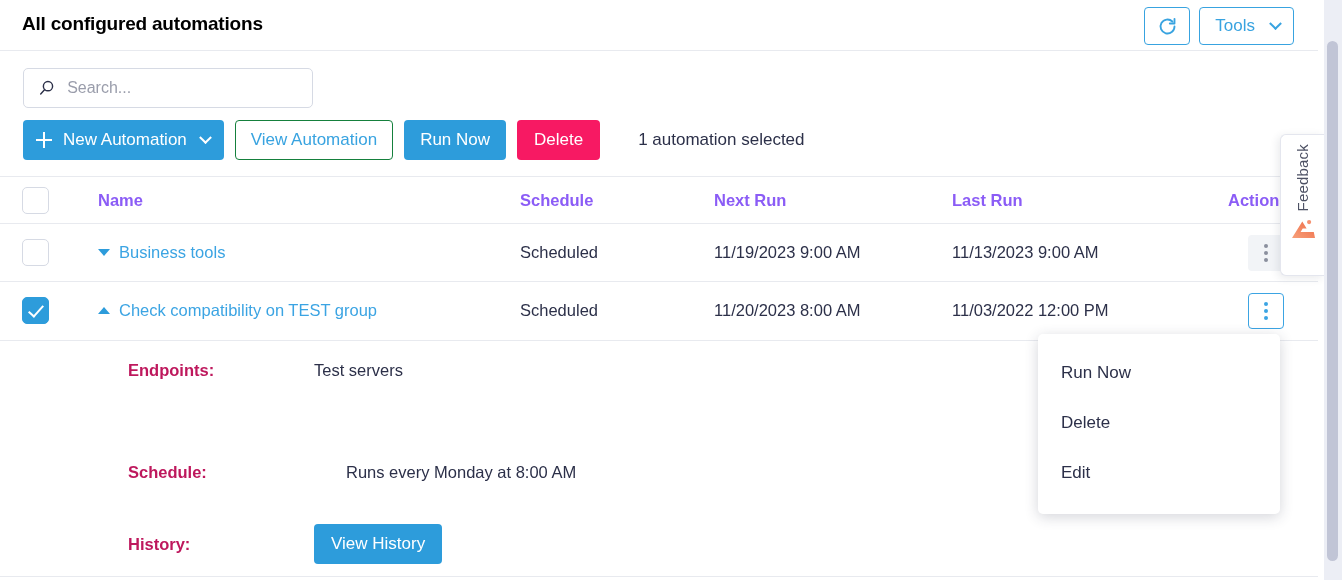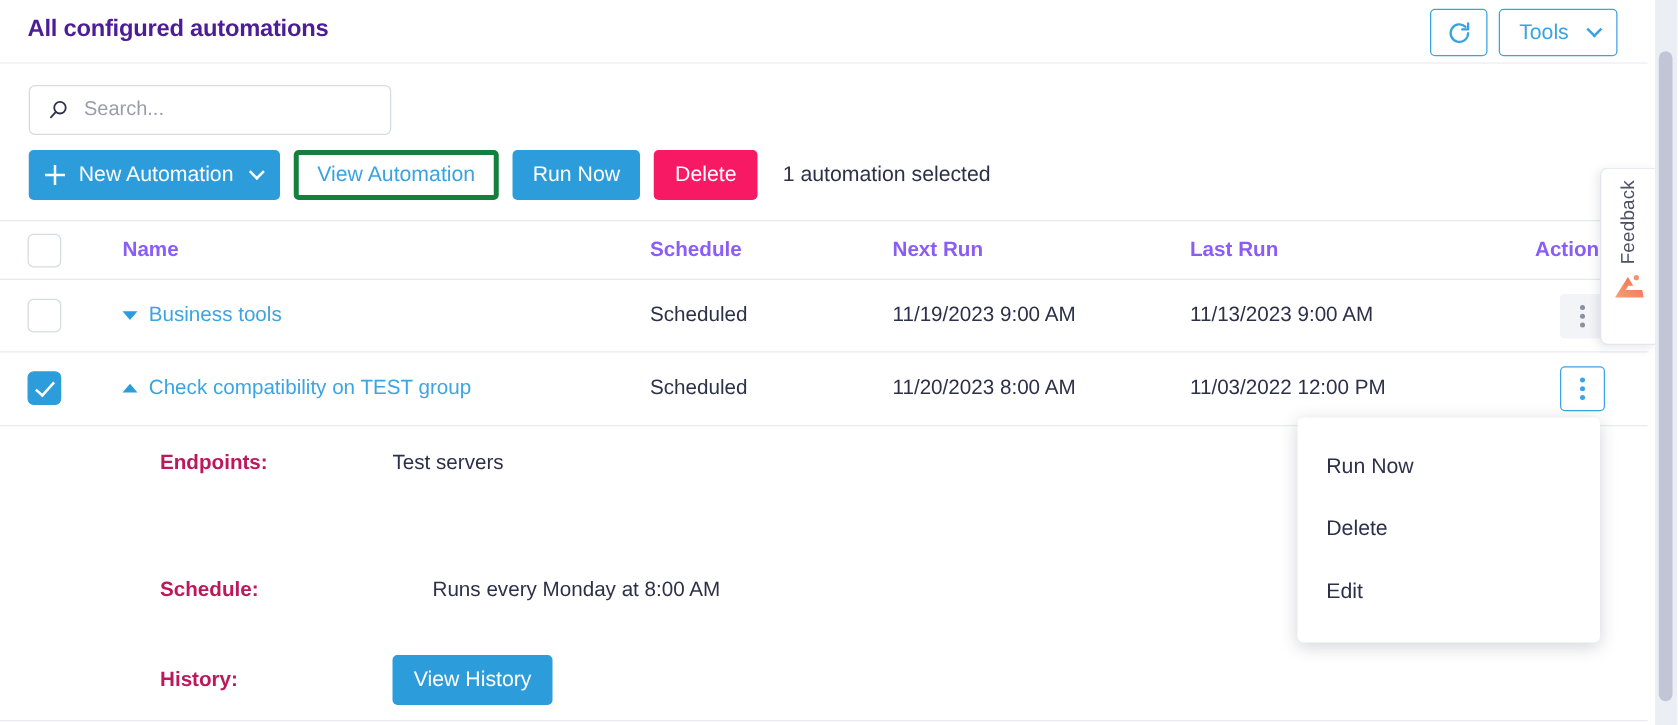--- a/index.html
+++ b/index.html
@@ -28,21 +28,21 @@
     height: 51px;
     border-bottom: 1px solid #e8eaef;
     background: #ffffff;
   }
   .page-title {
     position: absolute;
     left: 22px; top: 13px;
     font-size: 19px;
     font-weight: bold;
     letter-spacing: -0.2px;
-    color: #4c1d95;
+    color: #000000;
     white-space: nowrap;
   }
   .header-actions {
     position: absolute;
     right: 24px; top: 7px;
     display: flex;
     align-items: center;
     gap: 9px;
   }
   .btn-outline-icon {
@@ -148,37 +148,37 @@
     content: "";
     position: absolute;
     background: #fff;
   }
   .btn-primary .plus::before { left: 0; top: 7px; width: 16px; height: 2px; }
   .btn-primary .plus::after  { top: 0; left: 7px; height: 16px; width: 2px; }
 
   .btn-white {
     background: #ffffff;
     color: #38a3e0;
-    border: 4px solid #15803d;
+    border: 1px solid #15803d;
     padding: 0 15px;
   }
   .btn-blue {
     background: #2d9cdb;
     color: #fff;
     padding: 0 16px;
   }
   .btn-pink {
     background: #f71963;
     color: #fff;
     padding: 0 17px;
   }
   .selected-text {
     font-size: 17px;
     color: #2c3049;
-    margin-left: 9px;
+    margin-left: 27px;
     white-space: nowrap;
   }
 
   
   .table {
     position: absolute;
     left: 0; top: 176px;
     width: 1318px;
   }
   .trow {

